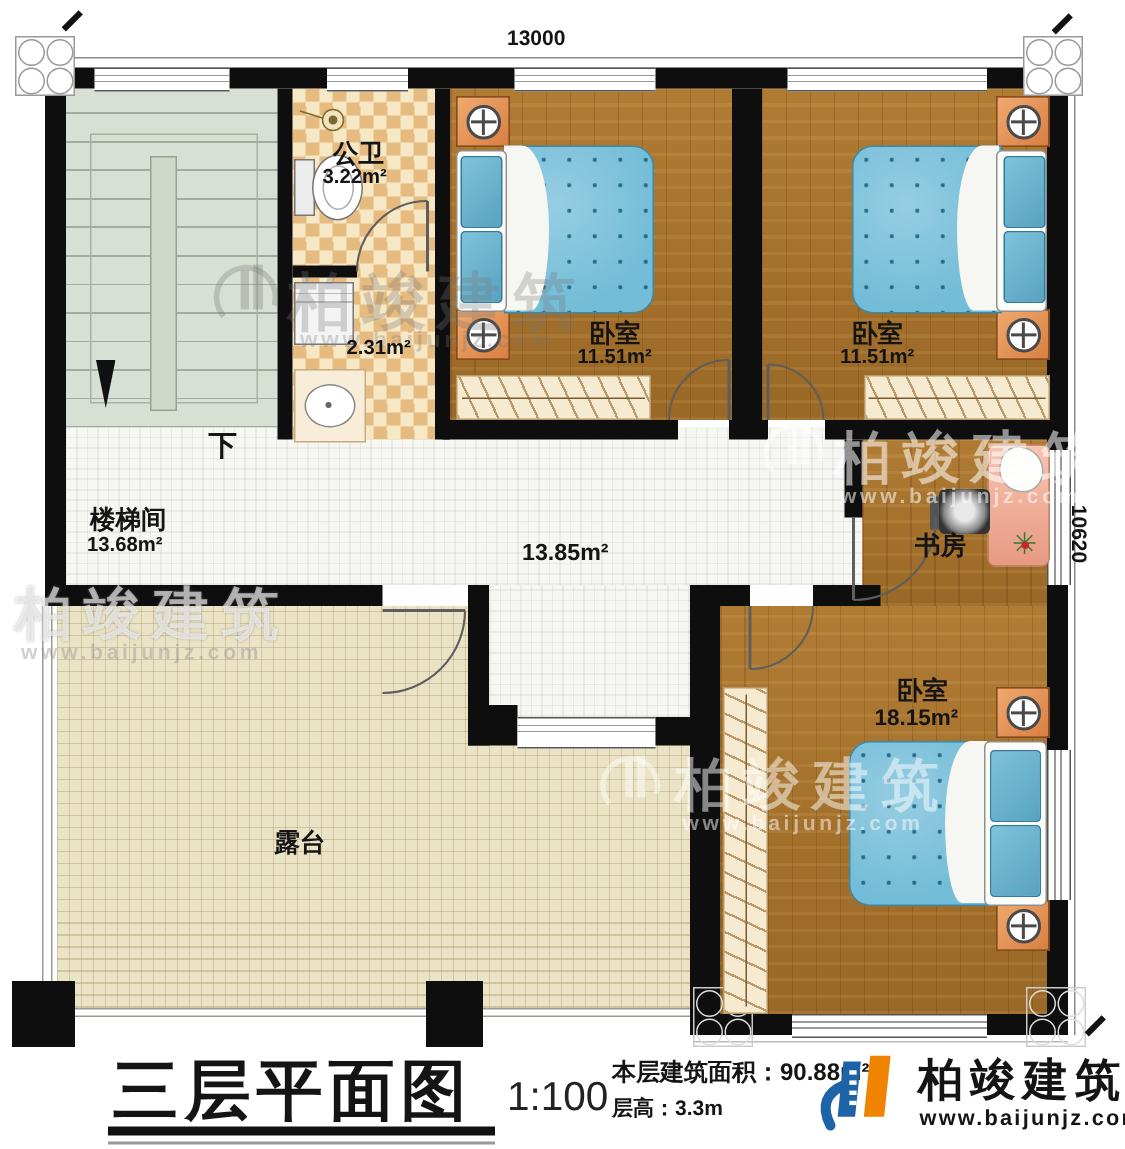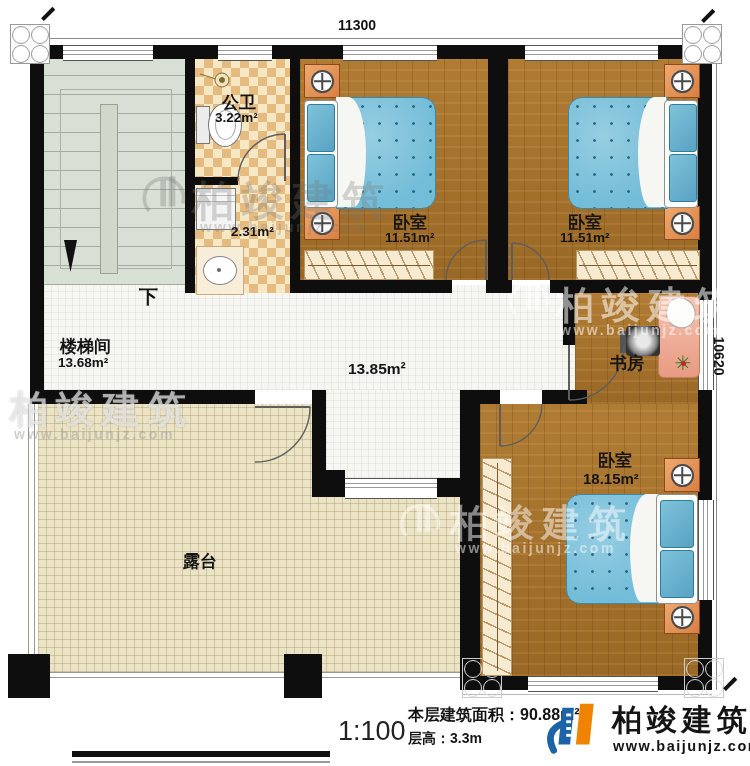--- a/index.html
+++ b/index.html
@@ -54,21 +54,21 @@
   .wm-url{position:absolute;font-weight:bold;letter-spacing:2.5px;white-space:nowrap;}
   .railline{position:absolute;background:#9a9a92;}
   .arrow-down{position:absolute;background:#111;clip-path:polygon(0 0,100% 0,50% 100%);}
 </style>
 </head>
 <body>
 
 <div id="canvas">
 
   <div class="dimline" style="left:30px;top:38px;width:682px;height:1px;"></div>
-  <div class="lbl" style="left:338px;top:17px;font-size:14px;">11300</div>
+  <div class="lbl" style="left:338px;top:17px;font-size:14px;">13000</div>
   <div class="dimline" style="left:716px;top:45px;width:1px;height:645px;"></div>
   <div class="lbl" style="left:700px;top:348px;font-size:14px;transform:rotate(90deg);transform-origin:center;">10620</div>
 
   <div class="floor-sage" style="left:44px;top:59px;width:141px;height:226px;"></div>
   <div class="floor-tile" style="left:44px;top:285px;width:531px;height:105px;"></div>
   <div class="floor-checker" style="left:195px;top:59px;width:95px;height:234px;"></div>
   <div class="floor-wood" style="left:300px;top:59px;width:188px;height:221px;"></div>
   <div class="floor-wood" style="left:508px;top:59px;width:190px;height:221px;"></div>
   <div class="floor-terrace" style="left:38px;top:404px;width:422px;height:268px;"></div>
   <div class="floor-tile" style="left:326px;top:390px;width:134px;height:88px;"></div>
@@ -262,20 +262,21 @@
   <div class="lbl" style="left:560px;top:230px;font-size:13.5px;">11.51m²</div>
   <div class="lbl" style="left:60px;top:335px;font-size:17px;">楼梯间</div>
   <div class="lbl" style="left:58px;top:355px;font-size:13.5px;">13.68m²</div>
   <div class="lbl" style="left:139px;top:284px;font-size:19px;">下</div>
   <div class="lbl" style="left:348px;top:360px;font-size:15.5px;">13.85m²</div>
   <div class="lbl" style="left:610px;top:352px;font-size:17px;">书房</div>
   <div class="lbl" style="left:598px;top:449px;font-size:17px;">卧室</div>
   <div class="lbl" style="left:583px;top:470px;font-size:15px;">18.15m²</div>
   <div class="lbl" style="left:183px;top:550px;font-size:17px;">露台</div>
 
+  <div class="lbl" style="left:75px;top:698px;font-size:44px;letter-spacing:4px;">三层平面图</div>
   <div class="abs" style="left:72px;top:751px;width:258px;height:6px;background:#111;"></div>
   <div class="abs" style="left:72px;top:761px;width:258px;height:1.5px;background:#999;"></div>
   <div class="lbl" style="left:338px;top:716px;font-size:27px;font-weight:normal;color:#222;">1:100</div>
   <div class="lbl" style="left:408px;top:705px;font-size:16px;">本层建筑面积：90.88m²</div>
   <div class="lbl" style="left:408px;top:730px;font-size:14px;">层高：3.3m</div>
 
   <svg class="abs" width="66" height="62" style="left:540px;top:698px;" viewBox="0 0 64 64">
     <path d="M12 54 Q2 34 22 26" fill="none" stroke="#1c63a8" stroke-width="7" stroke-linecap="round"></path>
     <rect x="22" y="10" width="12" height="38" fill="#1c63a8" transform="skewX(-6)"></rect>
     <rect x="40" y="6" width="14" height="42" fill="#f08300" transform="skewX(-6)"></rect>

